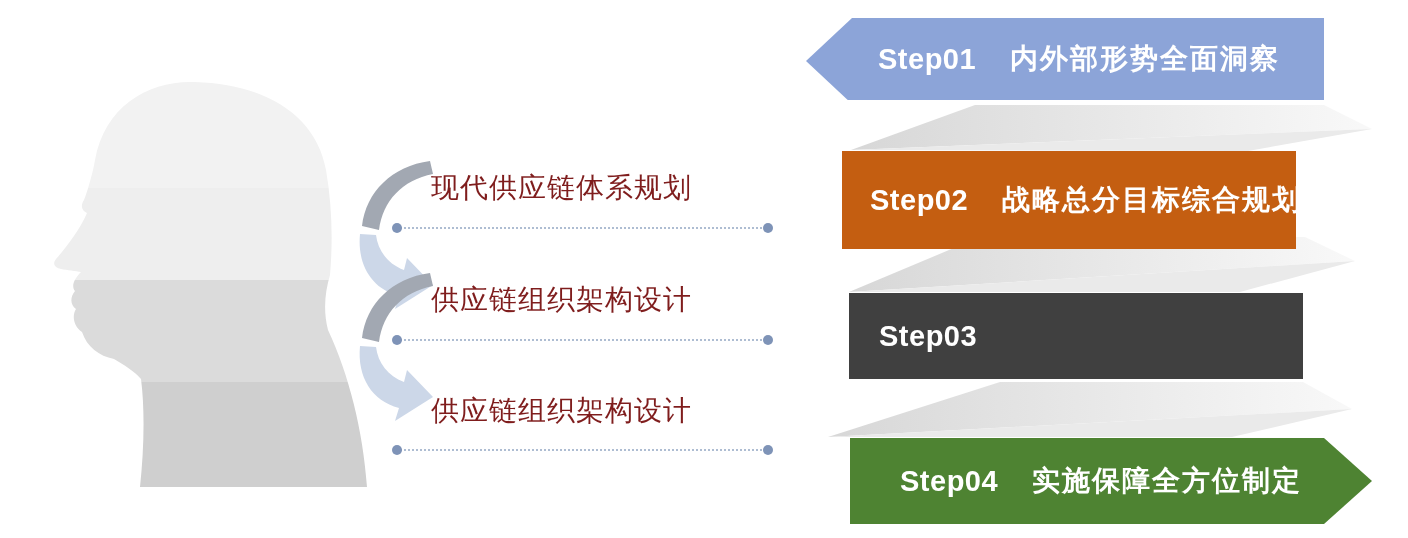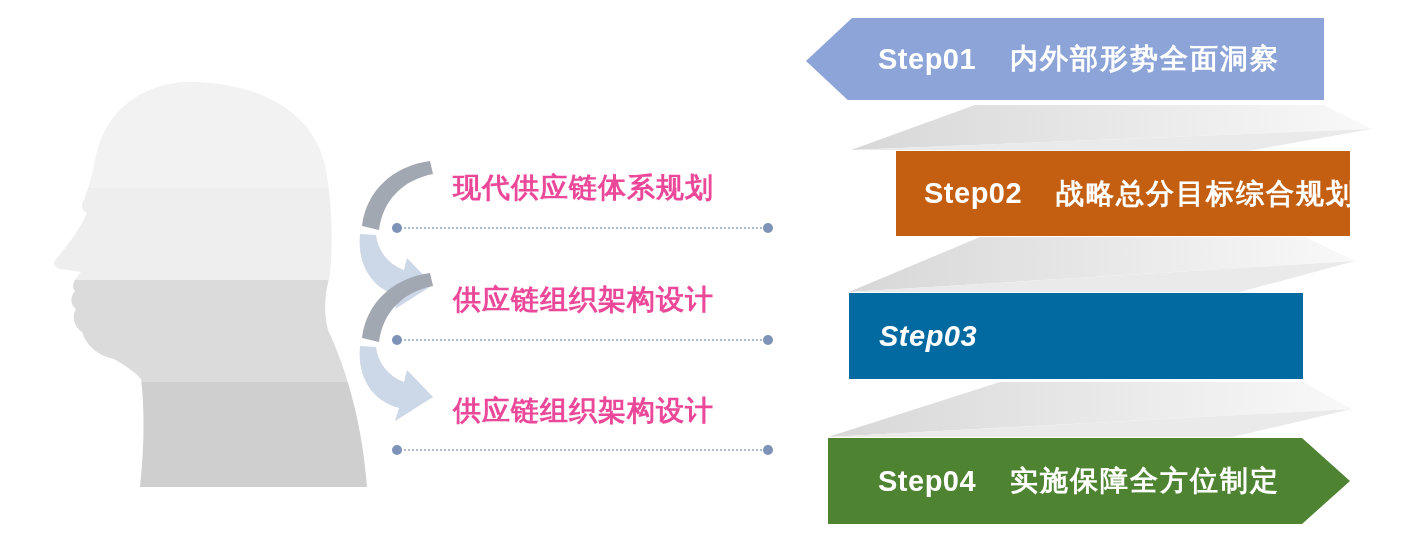--- a/index.html
+++ b/index.html
@@ -7,23 +7,23 @@
     position:relative;
     width:1408px;height:538px;
     background:#ffffff;
     overflow:hidden;
     font-family:"Liberation Sans", sans-serif;
   }
   
   .head-svg{position:absolute;left:0;top:0;}
   
   .row-label{
-    position:absolute;left:453px;
-    font-size:28px;font-weight:700;letter-spacing:1px;
-    color:#ec4899;white-space:nowrap;line-height:34px;
+    position:absolute;left:431px;
+    font-size:28px;font-weight:400;letter-spacing:1px;
+    color:#7f1d1d;white-space:nowrap;line-height:34px;
   }
   .lbl1{top:171px}.lbl2{top:283px}.lbl3{top:394px}
   .dotline{
     position:absolute;left:395px;width:375px;height:0;
     border-top:2px dotted #aebdd2;
   }
   .dl1{top:227px}.dl2{top:339px}.dl3{top:449px}
   .dot{
     position:absolute;width:10px;height:10px;border-radius:50%;
     background:#7e93b7;top:-6px;
@@ -50,21 +50,21 @@
     position:absolute;display:flex;align-items:center;
     color:#ffffff;white-space:nowrap;
   }
   .banner .step{font-size:29px;font-weight:bold;letter-spacing:0.5px;}
   .banner .title{font-size:28px;font-weight:bold;letter-spacing:2px;margin-left:34px;}
   .banner1{
     left:806px;top:18px;width:518px;height:82px;
     clip-path:polygon(46px 0,518px 0,518px 86px,46px 86px,0 43px);
     padding-left:72px;box-sizing:border-box;
   }
-  .banner2{left:896px;top:151px;width:454px;height:85px;padding-left:28px;box-sizing:border-box;}
+  .banner2{left:842px;top:151px;width:454px;height:98px;padding-left:28px;box-sizing:border-box;}
   .banner3{left:849px;top:293px;width:454px;height:86px;padding-left:30px;box-sizing:border-box;}
   .banner4{
     left:828px;top:438px;width:522px;height:86px;
     clip-path:polygon(0 0,474px 0,522px 43px,474px 86px,0 86px);
     padding-left:50px;box-sizing:border-box;
   }
 </style>
 </head>
 <body>
 
@@ -136,21 +136,21 @@
   <div class="ribbon rb3s"></div>
 
   <div class="banner banner1" style="background: rgb(140, 164, 216);">
     <span class="step">Step01</span>
     <span class="title">内外部形势全面洞察</span>
   </div>
   <div class="banner banner2" style="background: rgb(196, 94, 17);">
     <span class="step">Step02</span>
     <span class="title">战略总分目标综合规划</span>
   </div>
-  <div class="banner banner3" style="background: #0369a1; font-style: italic;">
+  <div class="banner banner3" style="background: #404040;">
     <span class="step">Step03</span>
   </div>
-  <div class="banner banner4" style="background: rgb(78, 131, 50);">
+  <div class="banner banner4" style="background: rgb(78, 131, 50); margin-left: 22px;">
     <span class="step">Step04</span>
     <span class="title">实施保障全方位制定</span>
   </div>
 
 </div>
 
 </body></html>

